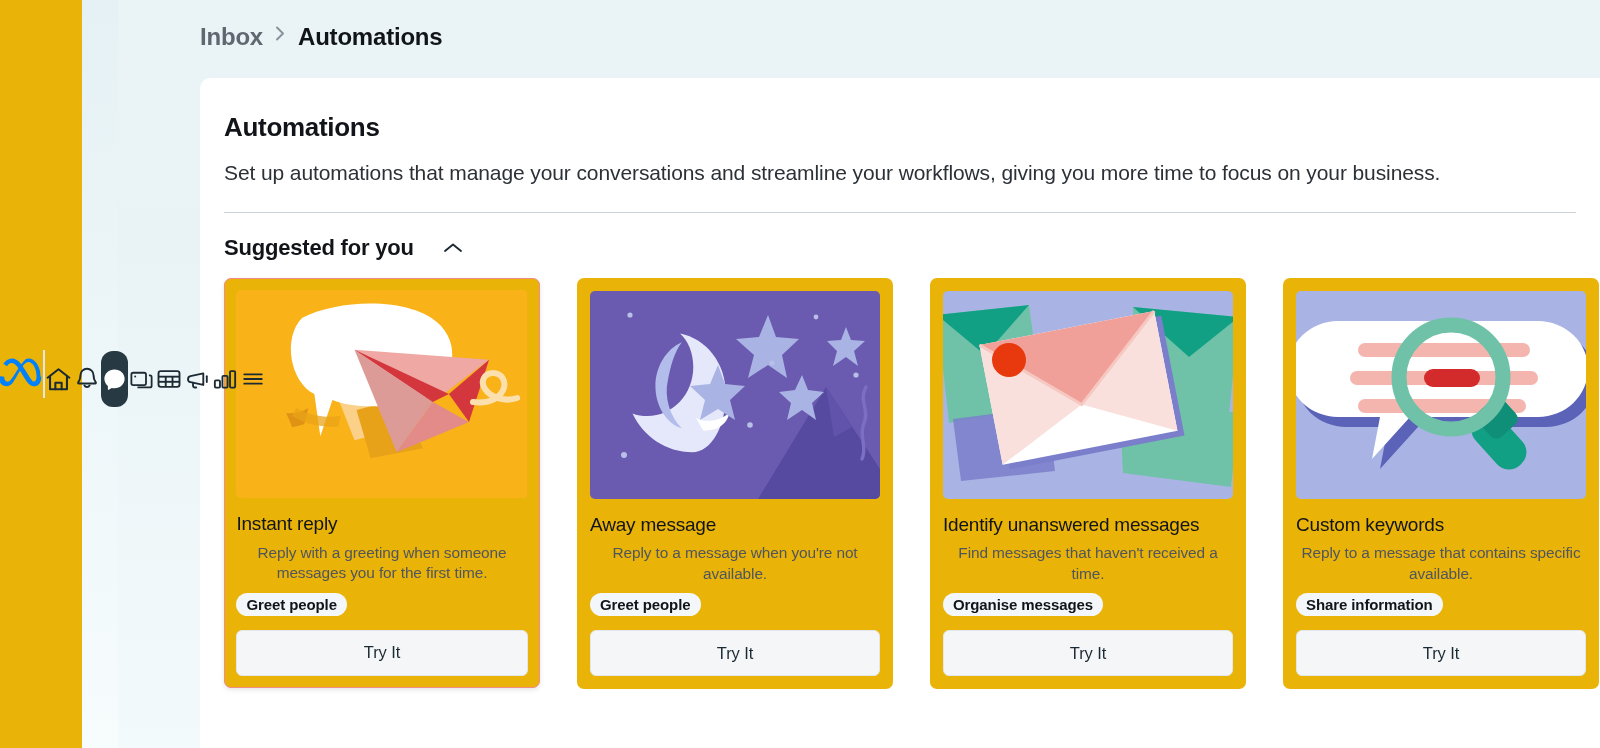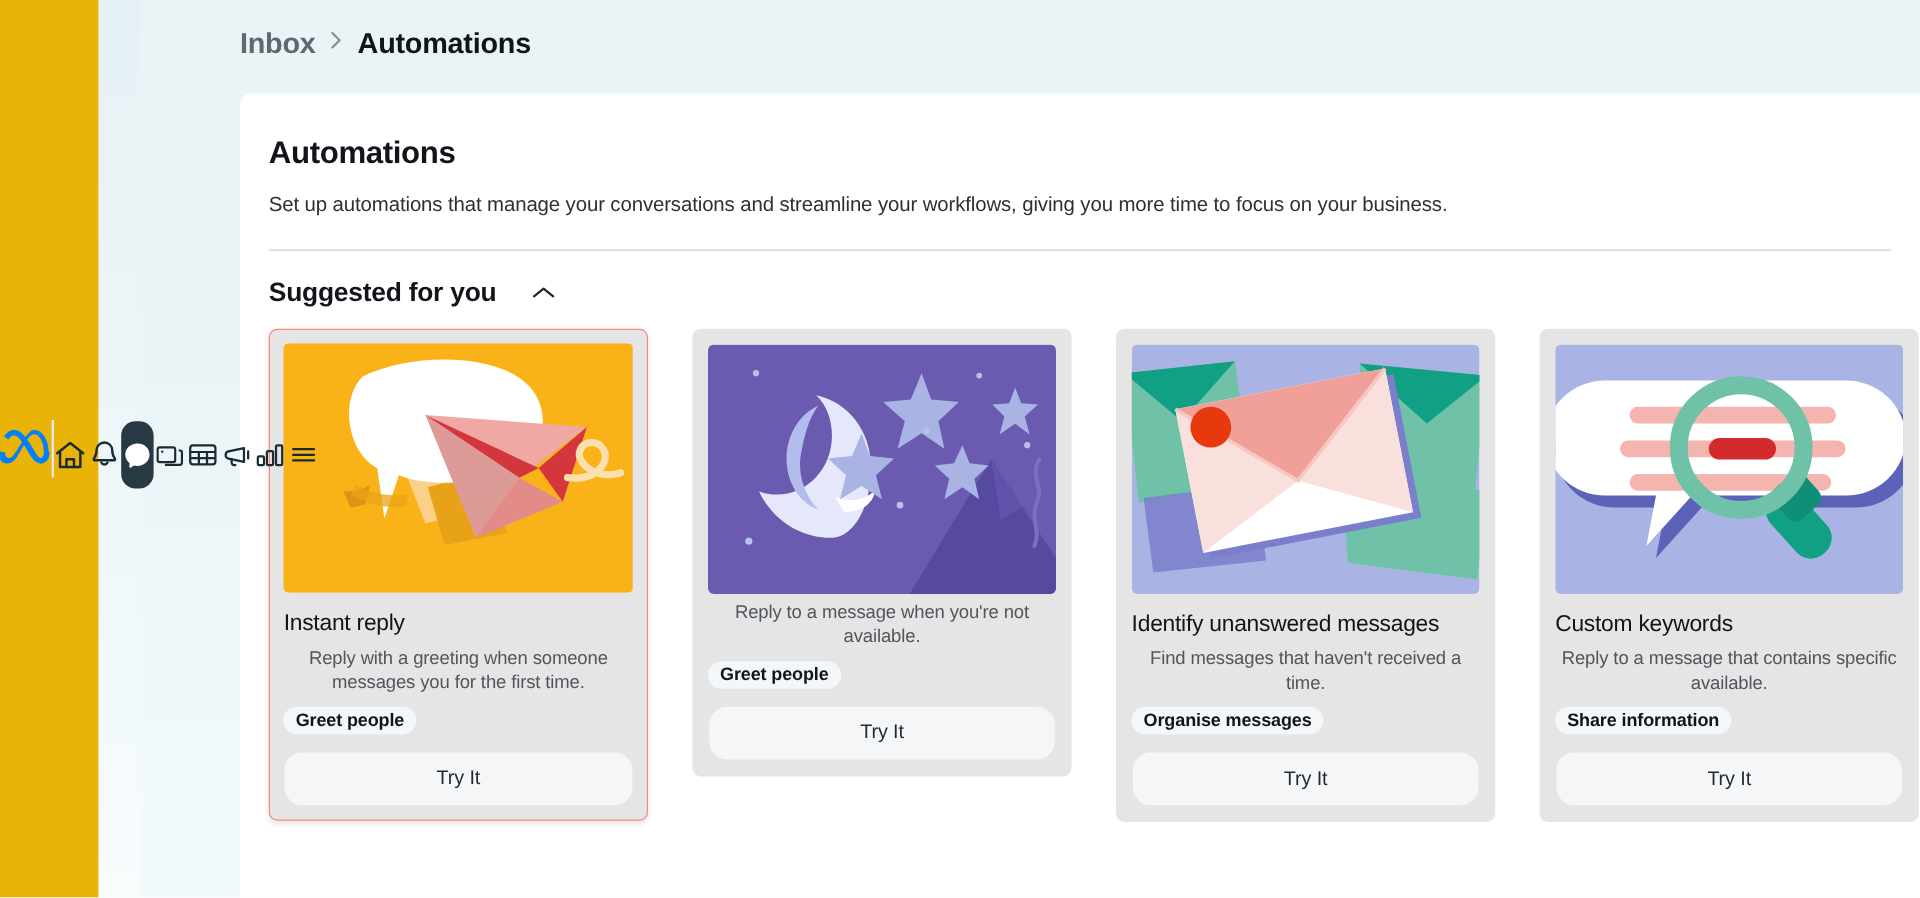--- a/index.html
+++ b/index.html
@@ -156,21 +156,21 @@
 
   .page-title {
     font-size: 26px;
     font-weight: bold;
     color: #111418;
     letter-spacing: -0.3px;
     margin: 0 0 18px 0;
   }
 
   .page-desc {
-    font-size: 17px;
+    font-size: 21px;
     color: #2b3137;
     margin: 0;
     letter-spacing: -0.1px;
   }
 
   .divider {
     margin: 27px 24px 0 0;
     height: 1px;
     background: #ced2d9;
   }
@@ -200,21 +200,21 @@
   .cards {
     display: flex;
     gap: 37px;
     margin-top: 17px;
     align-items: flex-start;
   }
 
   .card {
     width: 316px;
     min-width: 316px;
-    background: #e5e5e5;
+    background: #eab308;
     border-radius: 7px;
     padding: 13px 13px 13px 13px;
     display: flex;
     flex-direction: column;
     cursor: pointer;
   }
   .card.selected {
     border: 1.6px solid #f08b85;
     box-shadow: 0 2px 5px rgba(0,0,0,0.10);
     padding: 11.4px;
@@ -256,21 +256,21 @@
     color: #111418;
     letter-spacing: -0.1px;
   }
 
   .try-btn {
     margin-top: 14px;
     width: 100%;
     height: 46px;
     background: #f5f6f7;
     border: 1px solid #e3e6ea;
-    border-radius: 16px;
+    border-radius: 6px;
     font-size: 16.5px;
     color: #1c2b33;
     font-family: "Liberation Sans", sans-serif;
     cursor: pointer;
     display: flex;
     align-items: center;
     justify-content: center;
     letter-spacing: -0.1px;
   }
 </style>
@@ -451,20 +451,21 @@
                 <g fill="#b8c0e8">
                   <circle cx="40" cy="24" r="2.6"></circle>
                   <circle cx="34" cy="164" r="3"></circle>
                   <circle cx="160" cy="134" r="2.8"></circle>
                   <circle cx="182" cy="72" r="2.6"></circle>
                   <circle cx="226" cy="26" r="2.4"></circle>
                   <circle cx="266" cy="84" r="2.6"></circle>
                 </g>
               </svg>
             </div>
+            <div class="card-title">Away message</div>
             <div class="card-desc">Reply to a message when you're not available.</div>
             <div class="tag-row">
               <span class="tag">Greet people</span>
             </div>
             <button class="try-btn">Try It</button>
           </div>
 
           <div class="card">
             <div class="thumb">
               <svg viewBox="0 0 290 208" preserveAspectRatio="xMidYMid slice">

